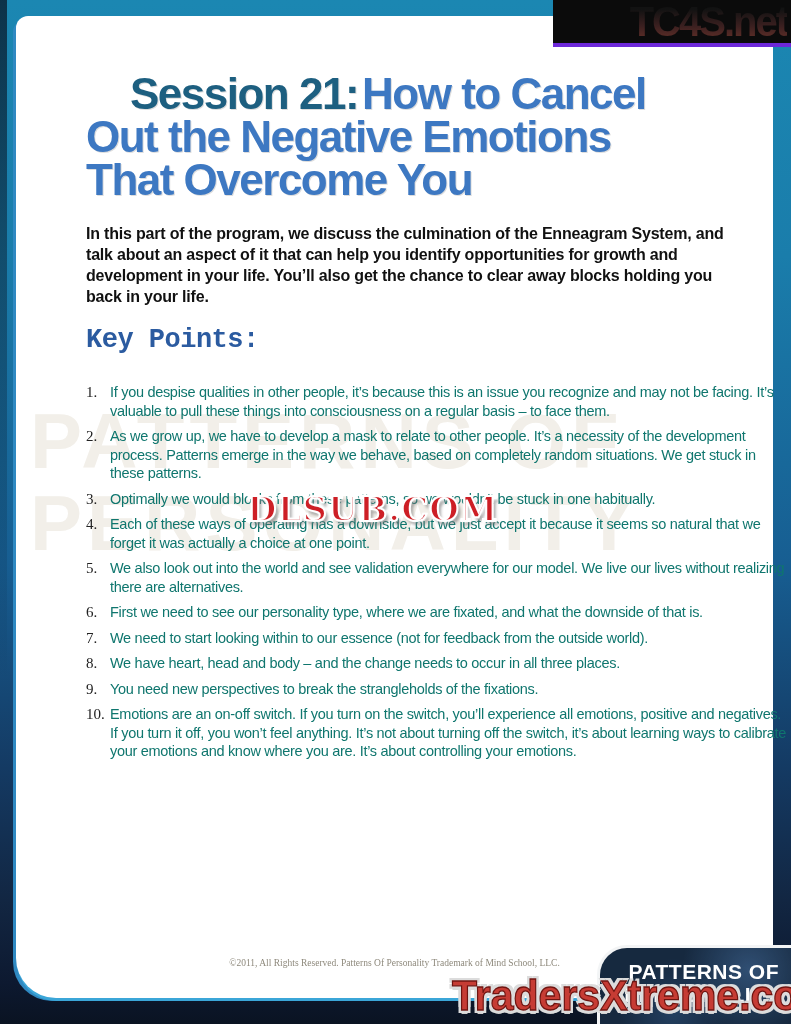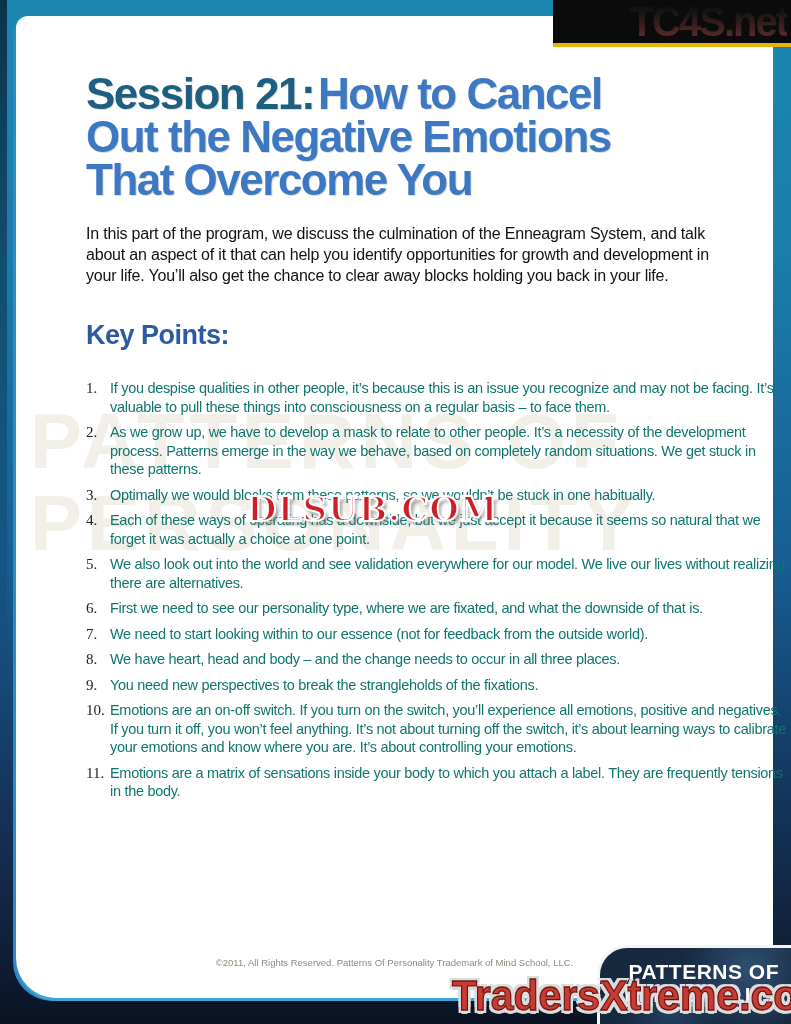--- a/index.html
+++ b/index.html
@@ -27,49 +27,49 @@
   .content{position:relative;z-index:1;padding:56px 28px 0 70px;}
   
   .bg-watermark{
     position:absolute;z-index:0;left:14px;top:384px;
     font-weight:bold;font-size:78px;line-height:82px;letter-spacing:5px;
     color:#f2efe9;white-space:nowrap;
   }
   
   .title{font-weight:bold;font-size:44px;line-height:43px;letter-spacing:-1.5px;
     text-shadow:1px 1px 0 rgba(120,120,120,.25);}
-  .title .accent{color:#1d5f80;}
+  .title .accent{color:#1d5f80;margin-left:44px;}
   .title .blue{color:#3d78c2;}
   .title .after-colon{margin-left:4px;}
   
   .intro{
     margin-top:22px;width:652px;
-    font-weight:normal;font-size:16px;line-height:21px;letter-spacing:-.2px;color:#111;
+    font-weight:bold;font-size:16px;line-height:21px;letter-spacing:-.2px;color:#111;
   }
   
-  .kp-heading{margin-top:34px;font-weight:bold;font-size:27px;color:#2b5ba0;letter-spacing:-.5px;}
+  .kp-heading{margin-top:18px;font-weight:bold;font-size:27px;color:#2b5ba0;letter-spacing:-.5px;font-family:Liberation Mono, monospace;}
   
   .kp-list{margin-top:28px;width:701px;}
   .kp-item{display:flex;margin-bottom:7px;}
   .kp-num{
     flex:0 0 24px;font-family:"Liberation Serif",serif;
     font-size:15px;line-height:18.5px;color:#222;
   }
   .kp-text{
     flex:1;font-size:14.5px;line-height:18.5px;letter-spacing:-.3px;color:#0f766e;
   }
   
   .page-footer{
     position:absolute;z-index:1;left:0;right:0;bottom:30px;text-align:center;
-    font-family:Liberation Sans, sans-serif;font-size:9.5px;color:#8e897c;
+    font-family:Liberation Serif, serif;font-size:9.5px;color:#8e897c;
   }
   
   .tc4s-box{
     position:absolute;z-index:6;top:0;right:0;width:238px;height:47px;
-    background:#0b0b0b;border-bottom:4px solid #eab308;
+    background:#0b0b0b;border-bottom:4px solid #6d28d9;
     display:flex;align-items:center;justify-content:flex-end;padding-right:4px;box-sizing:border-box;
   }
   .tc4s-text{
     font-weight:bold;font-size:40px;letter-spacing:-2px;transform:scaleY(1.08);
     background:linear-gradient(180deg,#121212 25%,#3c2020 60%,#6b342b 95%);
     -webkit-background-clip:text;background-clip:text;color:transparent;
   }
   
   .dlsub{
     position:absolute;z-index:5;left:247px;top:489px;
@@ -157,24 +157,20 @@
           <div class="kp-text">We have heart, head and body – and the change needs to occur in all three places.</div>
         </div>
         <div class="kp-item">
           <div class="kp-num">9.</div>
           <div class="kp-text">You need new perspectives to break the strangleholds of the fixations.</div>
         </div>
         <div class="kp-item">
           <div class="kp-num">10.</div>
           <div class="kp-text">Emotions are an on-off switch. If you turn on the switch, you’ll experience all emotions, positive and negatives. If you turn it off, you won’t feel anything. It’s not about turning off the switch, it’s about learning ways to calibrate your emotions and know where you are. It’s about controlling your emotions.</div>
         </div>
-        <div class="kp-item">
-          <div class="kp-num">11.</div>
-          <div class="kp-text">Emotions are a matrix of sensations inside your body to which you attach a label. They are frequently tensions in the body.</div>
-        </div>
       </div>
   </div>
 
   <div class="page-footer">©2011, All Rights Reserved. Patterns Of Personality Trademark of Mind School, LLC.</div>
 </div>
 
 <div class="tc4s-box">
   <span class="tc4s-text">TC4S.net</span>
 </div>
 

